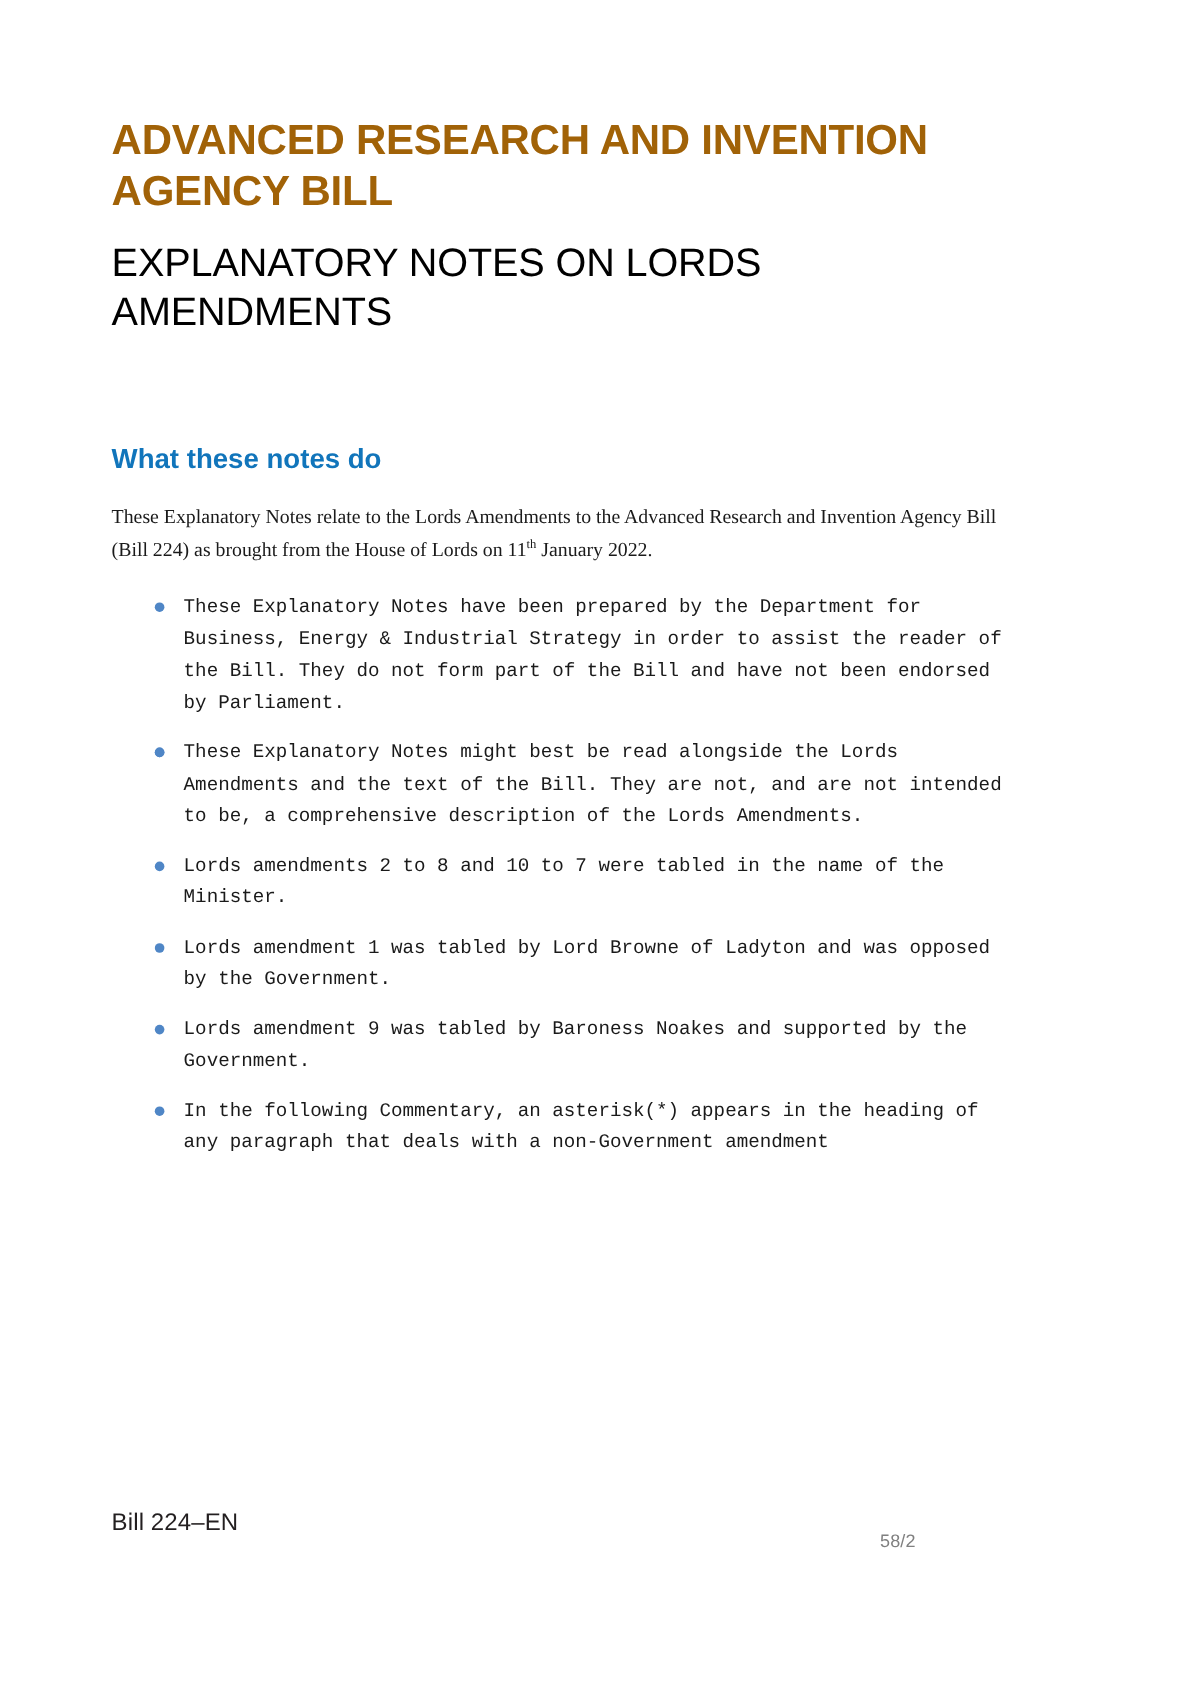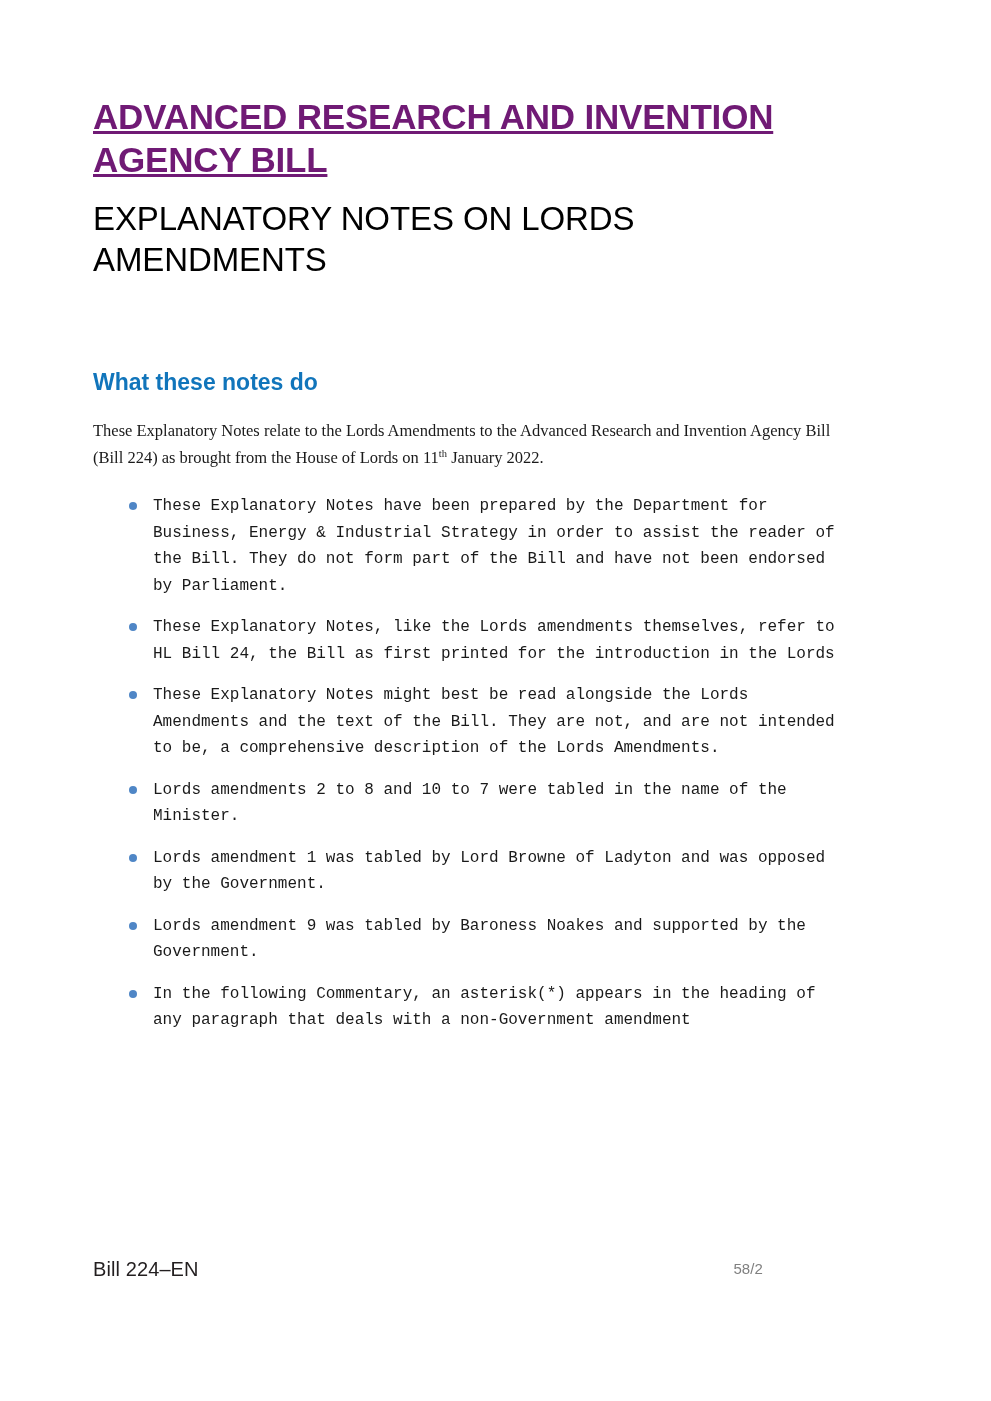--- a/index.html
+++ b/index.html
@@ -25,25 +25,24 @@
     width: 757px;
   }
 
   
   .doc-title {
     font-family: "Liberation Sans", "DejaVu Sans", sans-serif;
     font-weight: bold;
     font-size: 35px;
     line-height: 43px;
     letter-spacing: -0.2px;
-    color: #701a75;
+    color: #a16207;
     margin: 0;
     padding-top: 95px;
     max-width: 745px;
-    text-decoration: underline;
   }
 
   .doc-subtitle {
     font-family: "Liberation Sans", "DejaVu Sans", sans-serif;
     font-weight: normal;
     font-size: 33px;
     line-height: 41px;
     letter-spacing: -0.1px;
     color: #000000;
     margin: 0;
@@ -128,21 +127,21 @@
     font-size: 20px;
     line-height: 22px;
     font-weight: normal;
     color: #231f20;
     letter-spacing: 0.1px;
   }
 
   .footer-right {
     position: absolute;
     left: 0;
-    top: 0;
+    top: 16px;
     width: 670px;
     text-align: right;
     font-family: "Liberation Sans", "DejaVu Sans", sans-serif;
     font-size: 15px;
     line-height: 22px;
     color: #808080;
     letter-spacing: 0.1px;
   }
 </style>
 </head>
@@ -162,21 +161,20 @@
 
     <ul class="notes-list">
 
       <li>
         <span class="bullet-dot"></span>
         <span>These Explanatory Notes have been prepared by the Department for Business, Energy &amp; Industrial Strategy in order to assist the reader of the Bill. They do not form part of the Bill and have not been endorsed by Parliament.</span>
       </li>
 
       <li>
         <span class="bullet-dot"></span>
-        <span>These Explanatory Notes, like the Lords amendments themselves, refer to HL Bill 24, the Bill as first printed for the introduction in the Lords</span>
       </li>
 
       <li>
         <span class="bullet-dot"></span>
         <span>These Explanatory Notes might best be read alongside the Lords Amendments and the text of the Bill. They are not, and are not intended to be, a comprehensive description of the Lords Amendments.</span>
       </li>
 
       <li>
         <span class="bullet-dot"></span>
         <span>Lords amendments 2 to 8 and 10 to 7 were tabled in the name of the Minister.</span>

